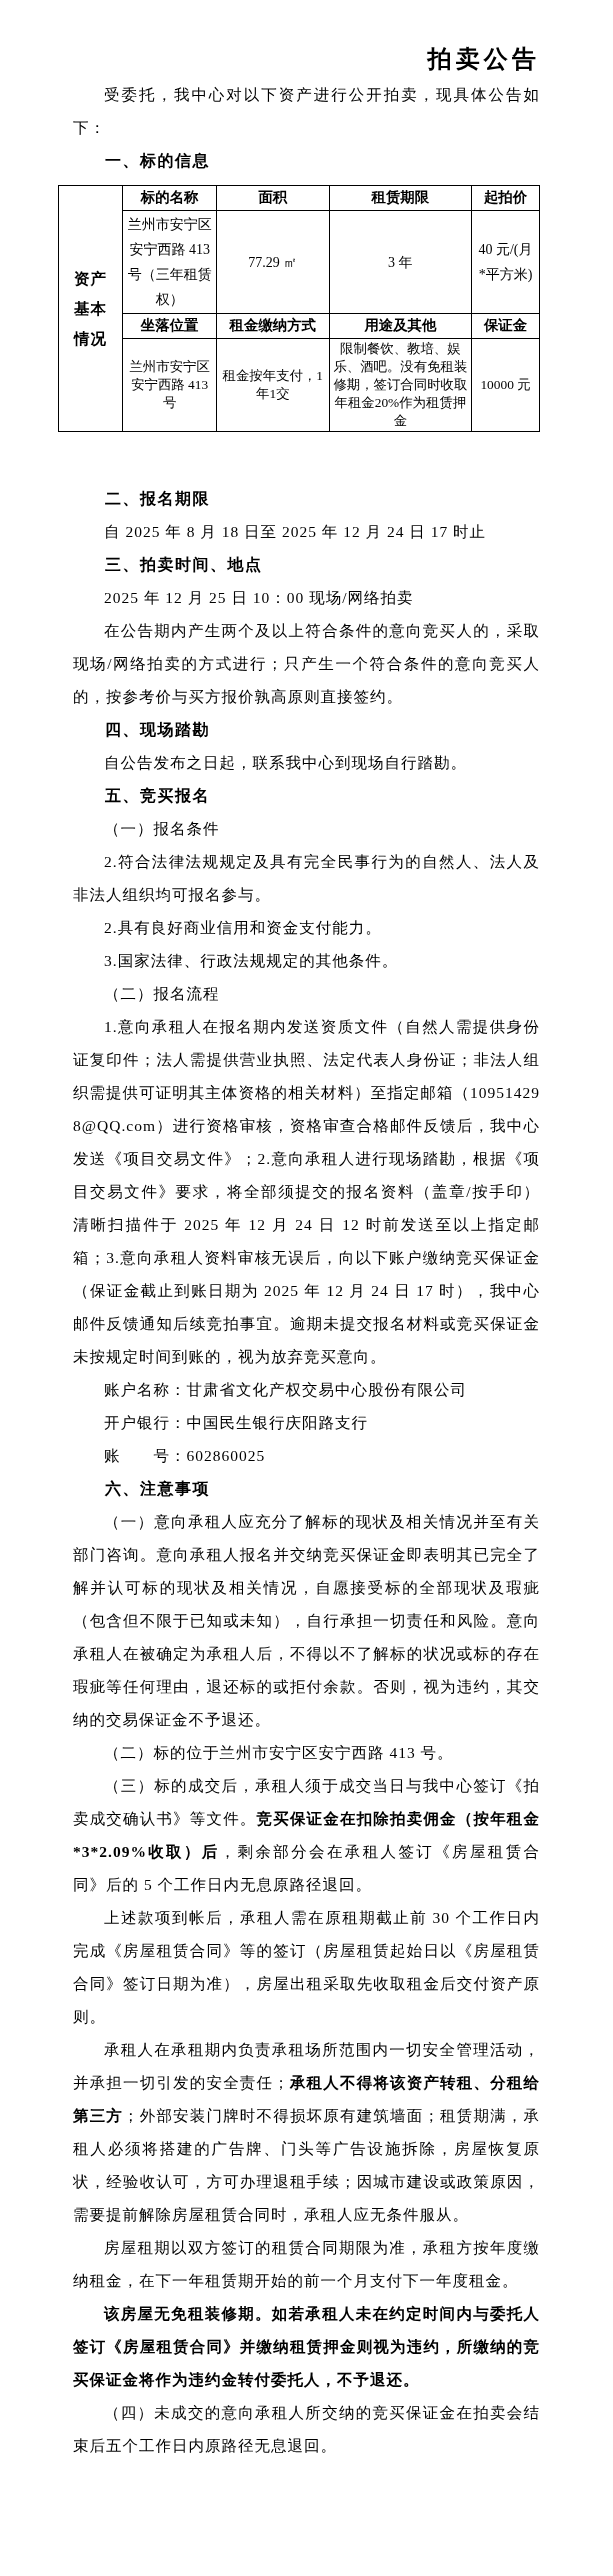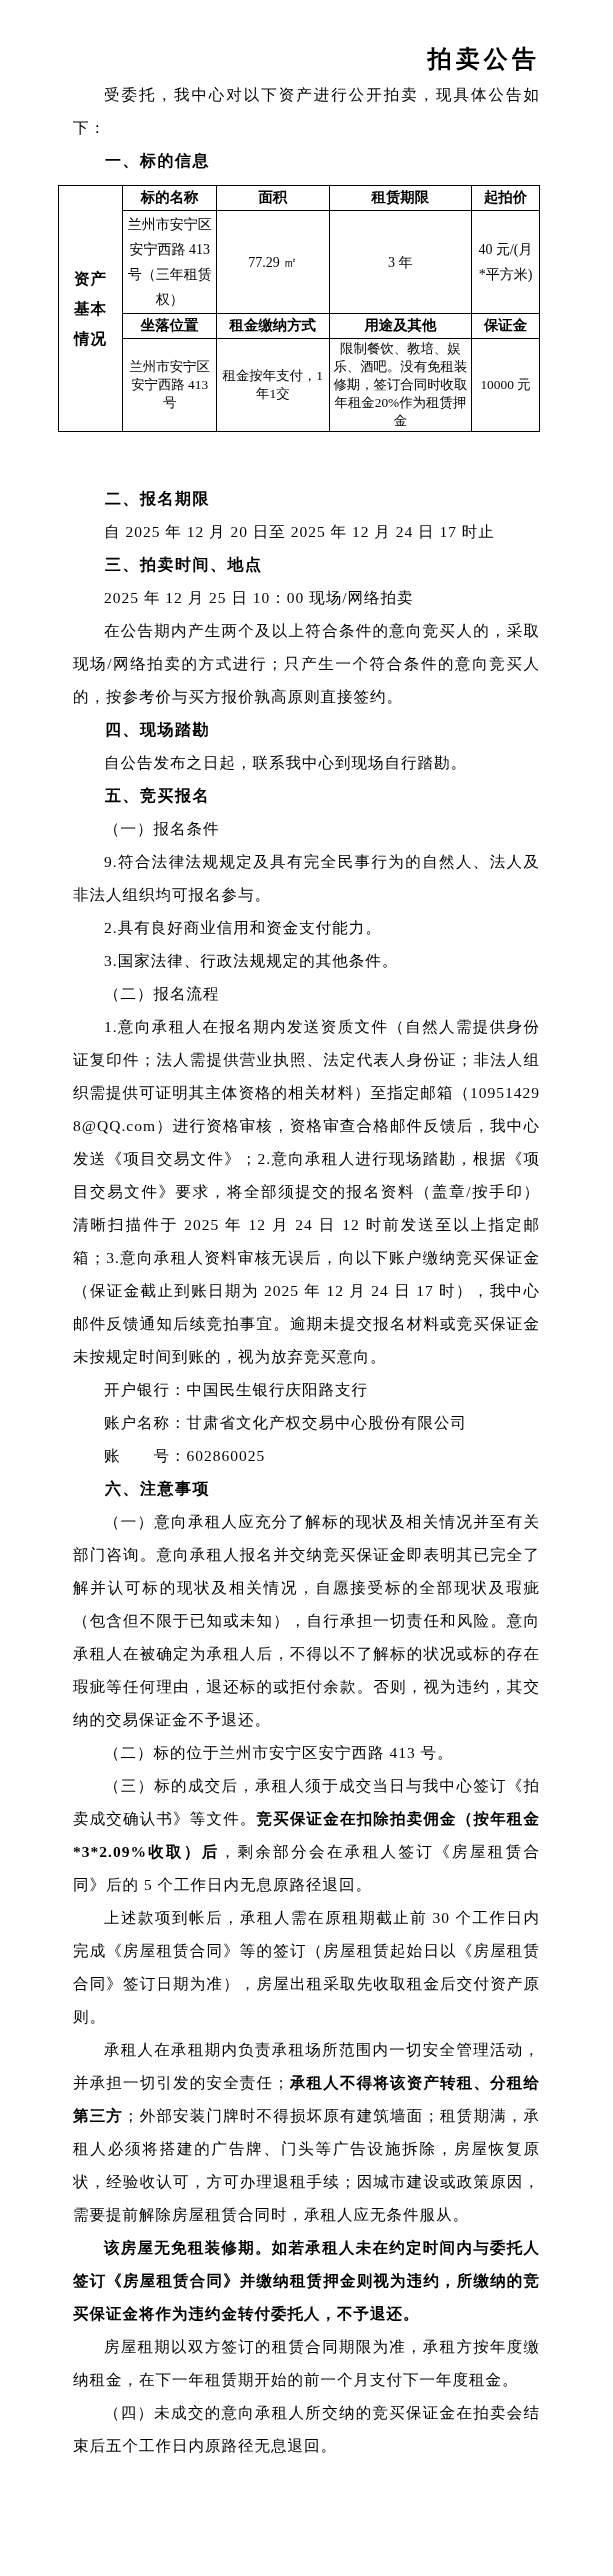--- a/index.html
+++ b/index.html
@@ -91,44 +91,44 @@
       <tr class="r2">
         <td>兰州市安宁区安宁西路 413 号</td>
         <td>租金按年支付，1年1交</td>
         <td>限制餐饮、教培、娱乐、酒吧。没有免租装修期，签订合同时收取年租金20%作为租赁押金</td>
         <td>10000 元</td>
       </tr>
     </tbody>
   </table>
 
   <h2 class="sec-heading gap-top">二、报名期限</h2>
-  <p class="para">自 2025 年 12 月 20 日至 2025 年 12 月 24 日 17 时止</p>
+  <p class="para">自 2025 年 8 月 18 日至 2025 年 12 月 24 日 17 时止</p>
 
   <h2 class="sec-heading">三、拍卖时间、地点</h2>
   <p class="para">2025 年 12 月 25 日 10：00  现场/网络拍卖</p>
   <p class="para">在公告期内产生两个及以上符合条件的意向竞买人的，采取现场/网络拍卖的方式进行；只产生一个符合条件的意向竞买人的，按参考价与买方报价孰高原则直接签约。</p>
 
   <h2 class="sec-heading">四、现场踏勘</h2>
   <p class="para">自公告发布之日起，联系我中心到现场自行踏勘。</p>
 
   <h2 class="sec-heading">五、竞买报名</h2>
   <p class="para">（一）报名条件</p>
-  <p class="para">9.符合法律法规规定及具有完全民事行为的自然人、法人及非法人组织均可报名参与。</p>
+  <p class="para">2.符合法律法规规定及具有完全民事行为的自然人、法人及非法人组织均可报名参与。</p>
   <p class="para">2.具有良好商业信用和资金支付能力。</p>
   <p class="para">3.国家法律、行政法规规定的其他条件。</p>
   <p class="para">（二）报名流程</p>
   <p class="para">1.意向承租人在报名期内发送资质文件（自然人需提供身份证复印件；法人需提供营业执照、法定代表人身份证；非法人组织需提供可证明其主体资格的相关材料）至指定邮箱（109514298@QQ.com）进行资格审核，资格审查合格邮件反馈后，我中心发送《项目交易文件》；2.意向承租人进行现场踏勘，根据《项目交易文件》要求，将全部须提交的报名资料（盖章/按手印）清晰扫描件于 2025 年 12 月 24 日 12 时前发送至以上指定邮箱；3.意向承租人资料审核无误后，向以下账户缴纳竞买保证金（保证金截止到账日期为 2025 年 12 月 24 日 17 时），我中心邮件反馈通知后续竞拍事宜。逾期未提交报名材料或竞买保证金未按规定时间到账的，视为放弃竞买意向。</p>
+  <p class="para">账户名称：甘肃省文化产权交易中心股份有限公司</p>
   <p class="para">开户银行：中国民生银行庆阳路支行</p>
-  <p class="para">账户名称：甘肃省文化产权交易中心股份有限公司</p>
   <p class="para">账　　号：602860025</p>
 
   <h2 class="sec-heading">六、注意事项</h2>
   <p class="para">（一）意向承租人应充分了解标的现状及相关情况并至有关部门咨询。意向承租人报名并交纳竞买保证金即表明其已完全了解并认可标的现状及相关情况，自愿接受标的全部现状及瑕疵（包含但不限于已知或未知），自行承担一切责任和风险。意向承租人在被确定为承租人后，不得以不了解标的状况或标的存在瑕疵等任何理由，退还标的或拒付余款。否则，视为违约，其交纳的交易保证金不予退还。</p>
   <p class="para">（二）标的位于兰州市安宁区安宁西路 413 号。</p>
   <p class="para"><span>（三）标的成交后，承租人须于成交当日与我中心签订《拍卖成交确认书》等文件。</span><b>竞买保证金在扣除拍卖佣金（按年租金*3*2.09%收取）后</b><span>，剩余部分会在承租人签订《房屋租赁合同》后的 5 个工作日内无息原路径退回。</span></p>
   <p class="para">上述款项到帐后，承租人需在原租期截止前 30 个工作日内完成《房屋租赁合同》等的签订（房屋租赁起始日以《房屋租赁合同》签订日期为准），房屋出租采取先收取租金后交付资产原则。</p>
   <p class="para"><span>承租人在承租期内负责承租场所范围内一切安全管理活动，并承担一切引发的安全责任；</span><b>承租人不得将该资产转租、分租给第三方</b><span>；外部安装门牌时不得损坏原有建筑墙面；租赁期满，承租人必须将搭建的广告牌、门头等广告设施拆除，房屋恢复原状，经验收认可，方可办理退租手续；因城市建设或政策原因，需要提前解除房屋租赁合同时，承租人应无条件服从。</span></p>
+  <p class="para">房屋租期以双方签订的租赁合同期限为准，承租方按年度缴纳租金，在下一年租赁期开始的前一个月支付下一年度租金。</p>
   <p class="para bold-para">该房屋无免租装修期。如若承租人未在约定时间内与委托人签订《房屋租赁合同》并缴纳租赁押金则视为违约，所缴纳的竞买保证金将作为违约金转付委托人，不予退还。</p>
-  <p class="para">房屋租期以双方签订的租赁合同期限为准，承租方按年度缴纳租金，在下一年租赁期开始的前一个月支付下一年度租金。</p>
   <p class="para">（四）未成交的意向承租人所交纳的竞买保证金在拍卖会结束后五个工作日内原路径无息退回。</p>
 
 </div>
 
 
 </body></html>

